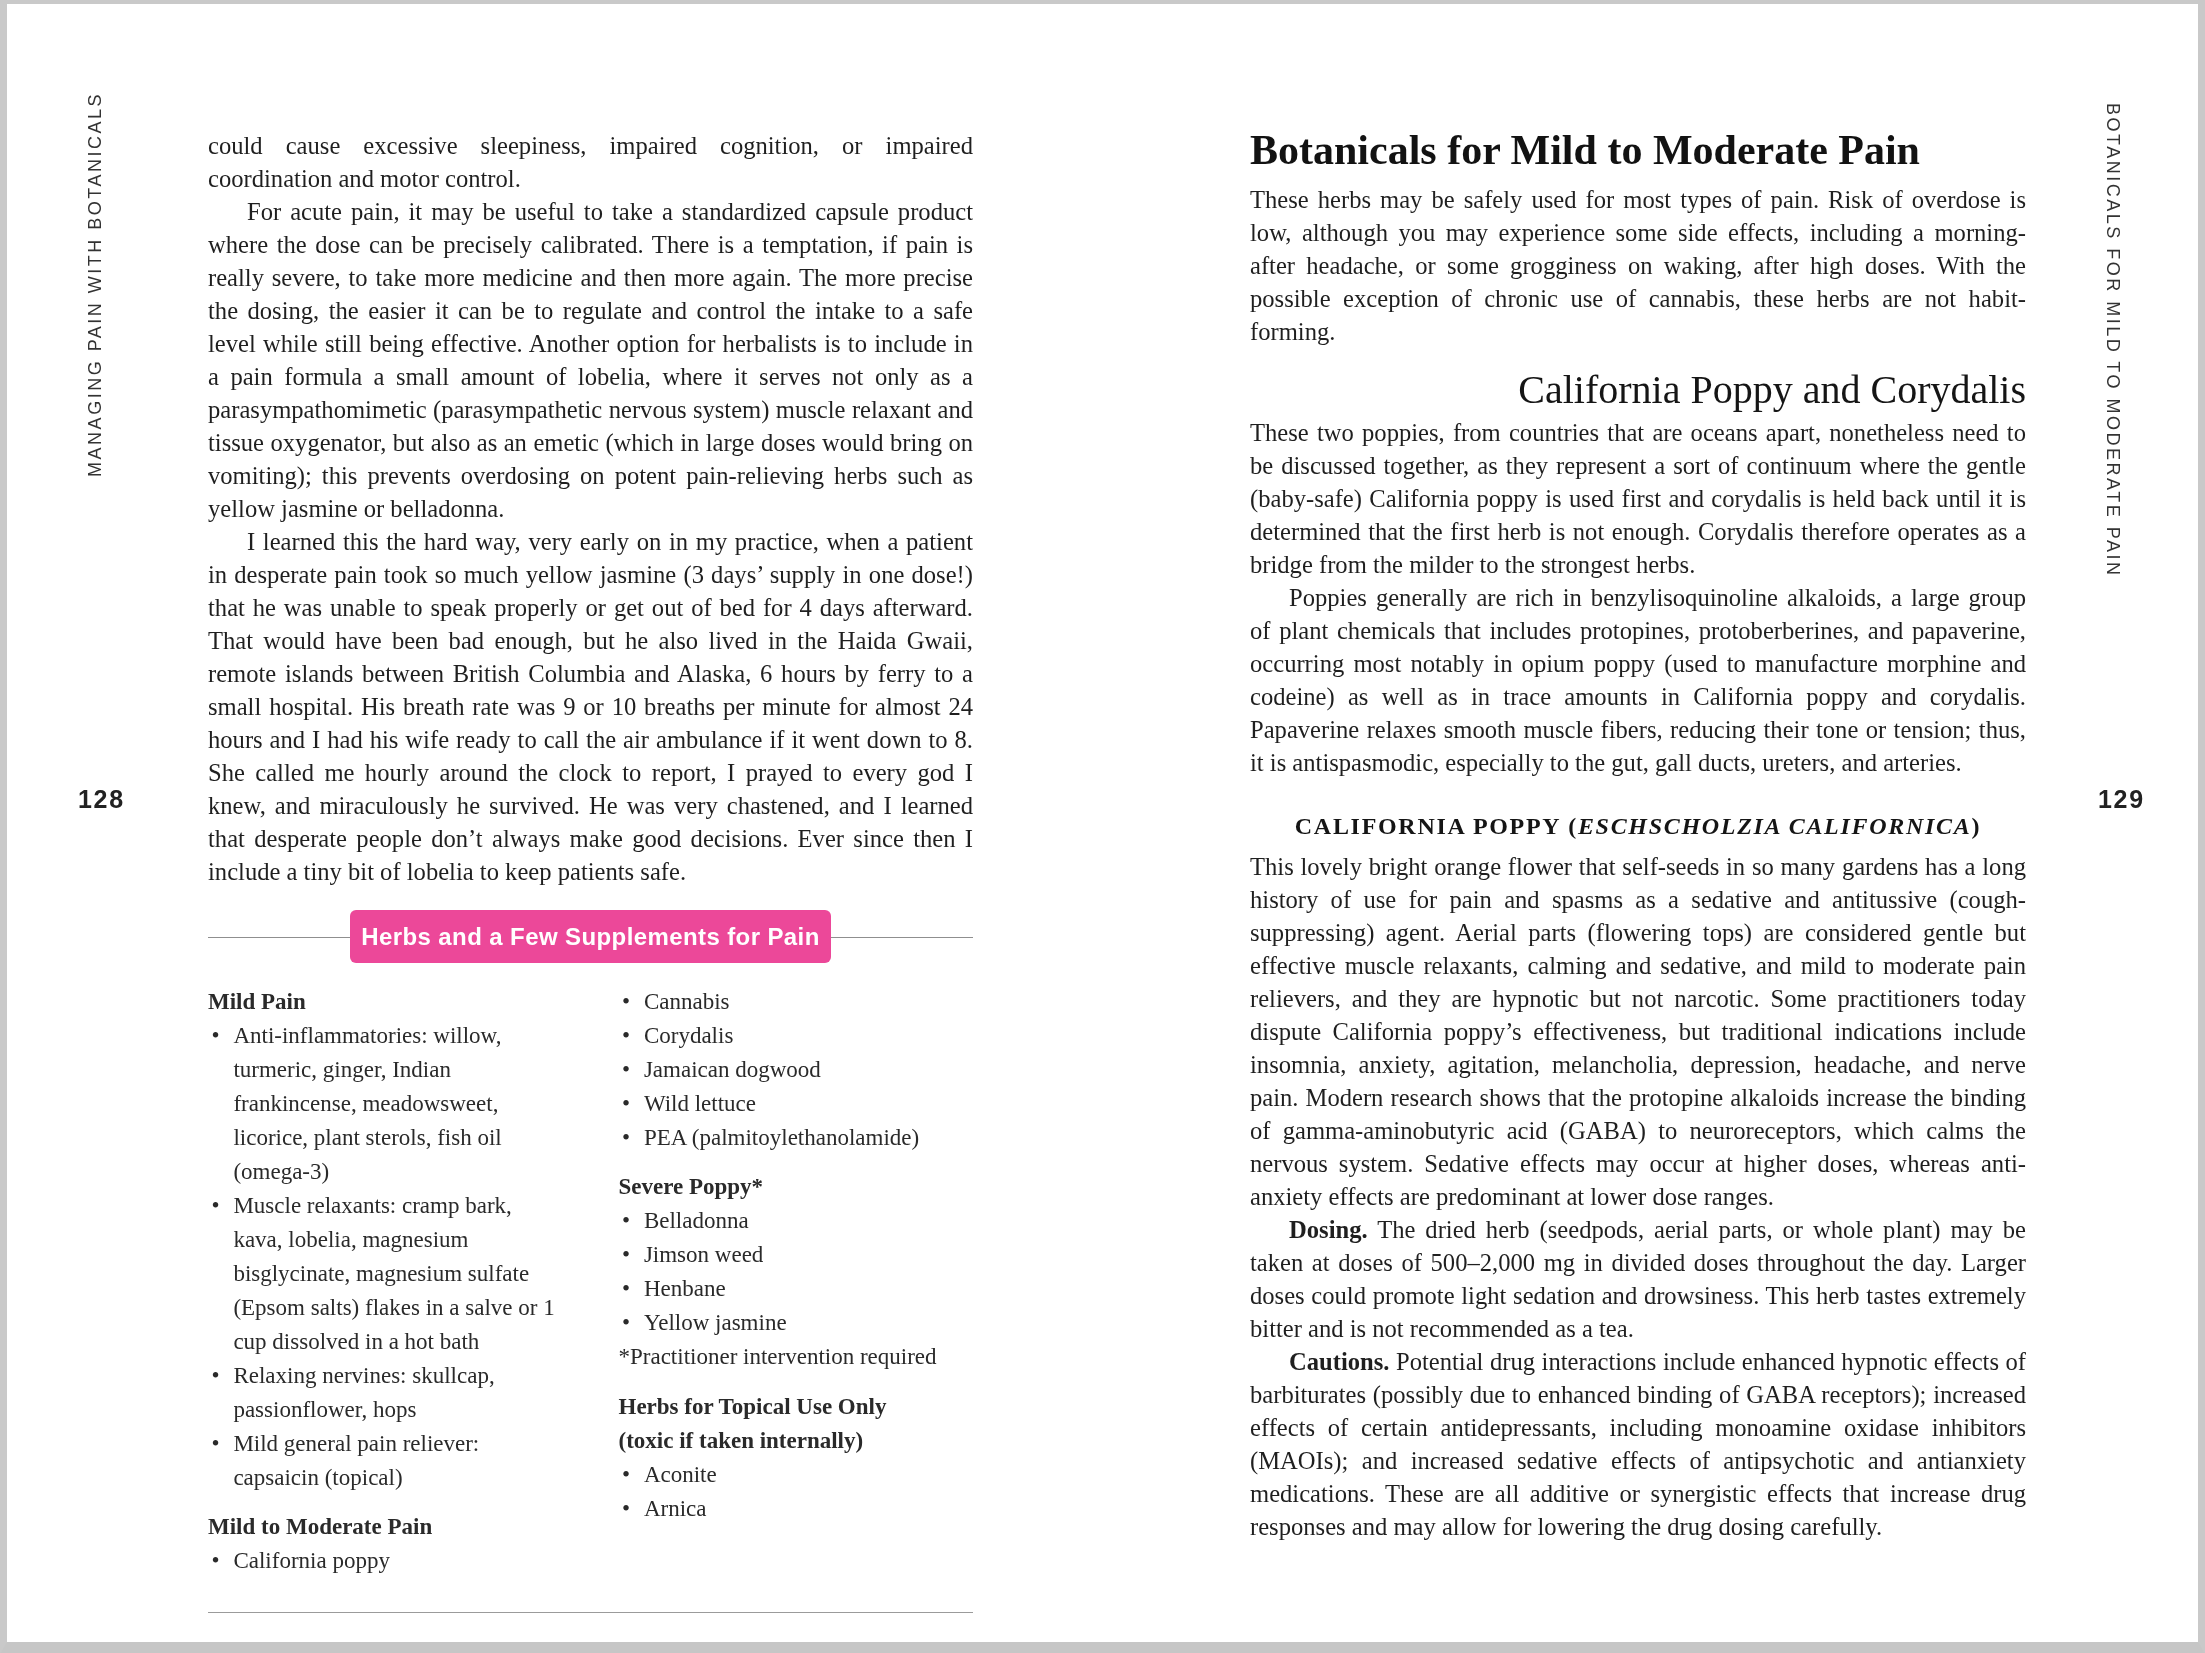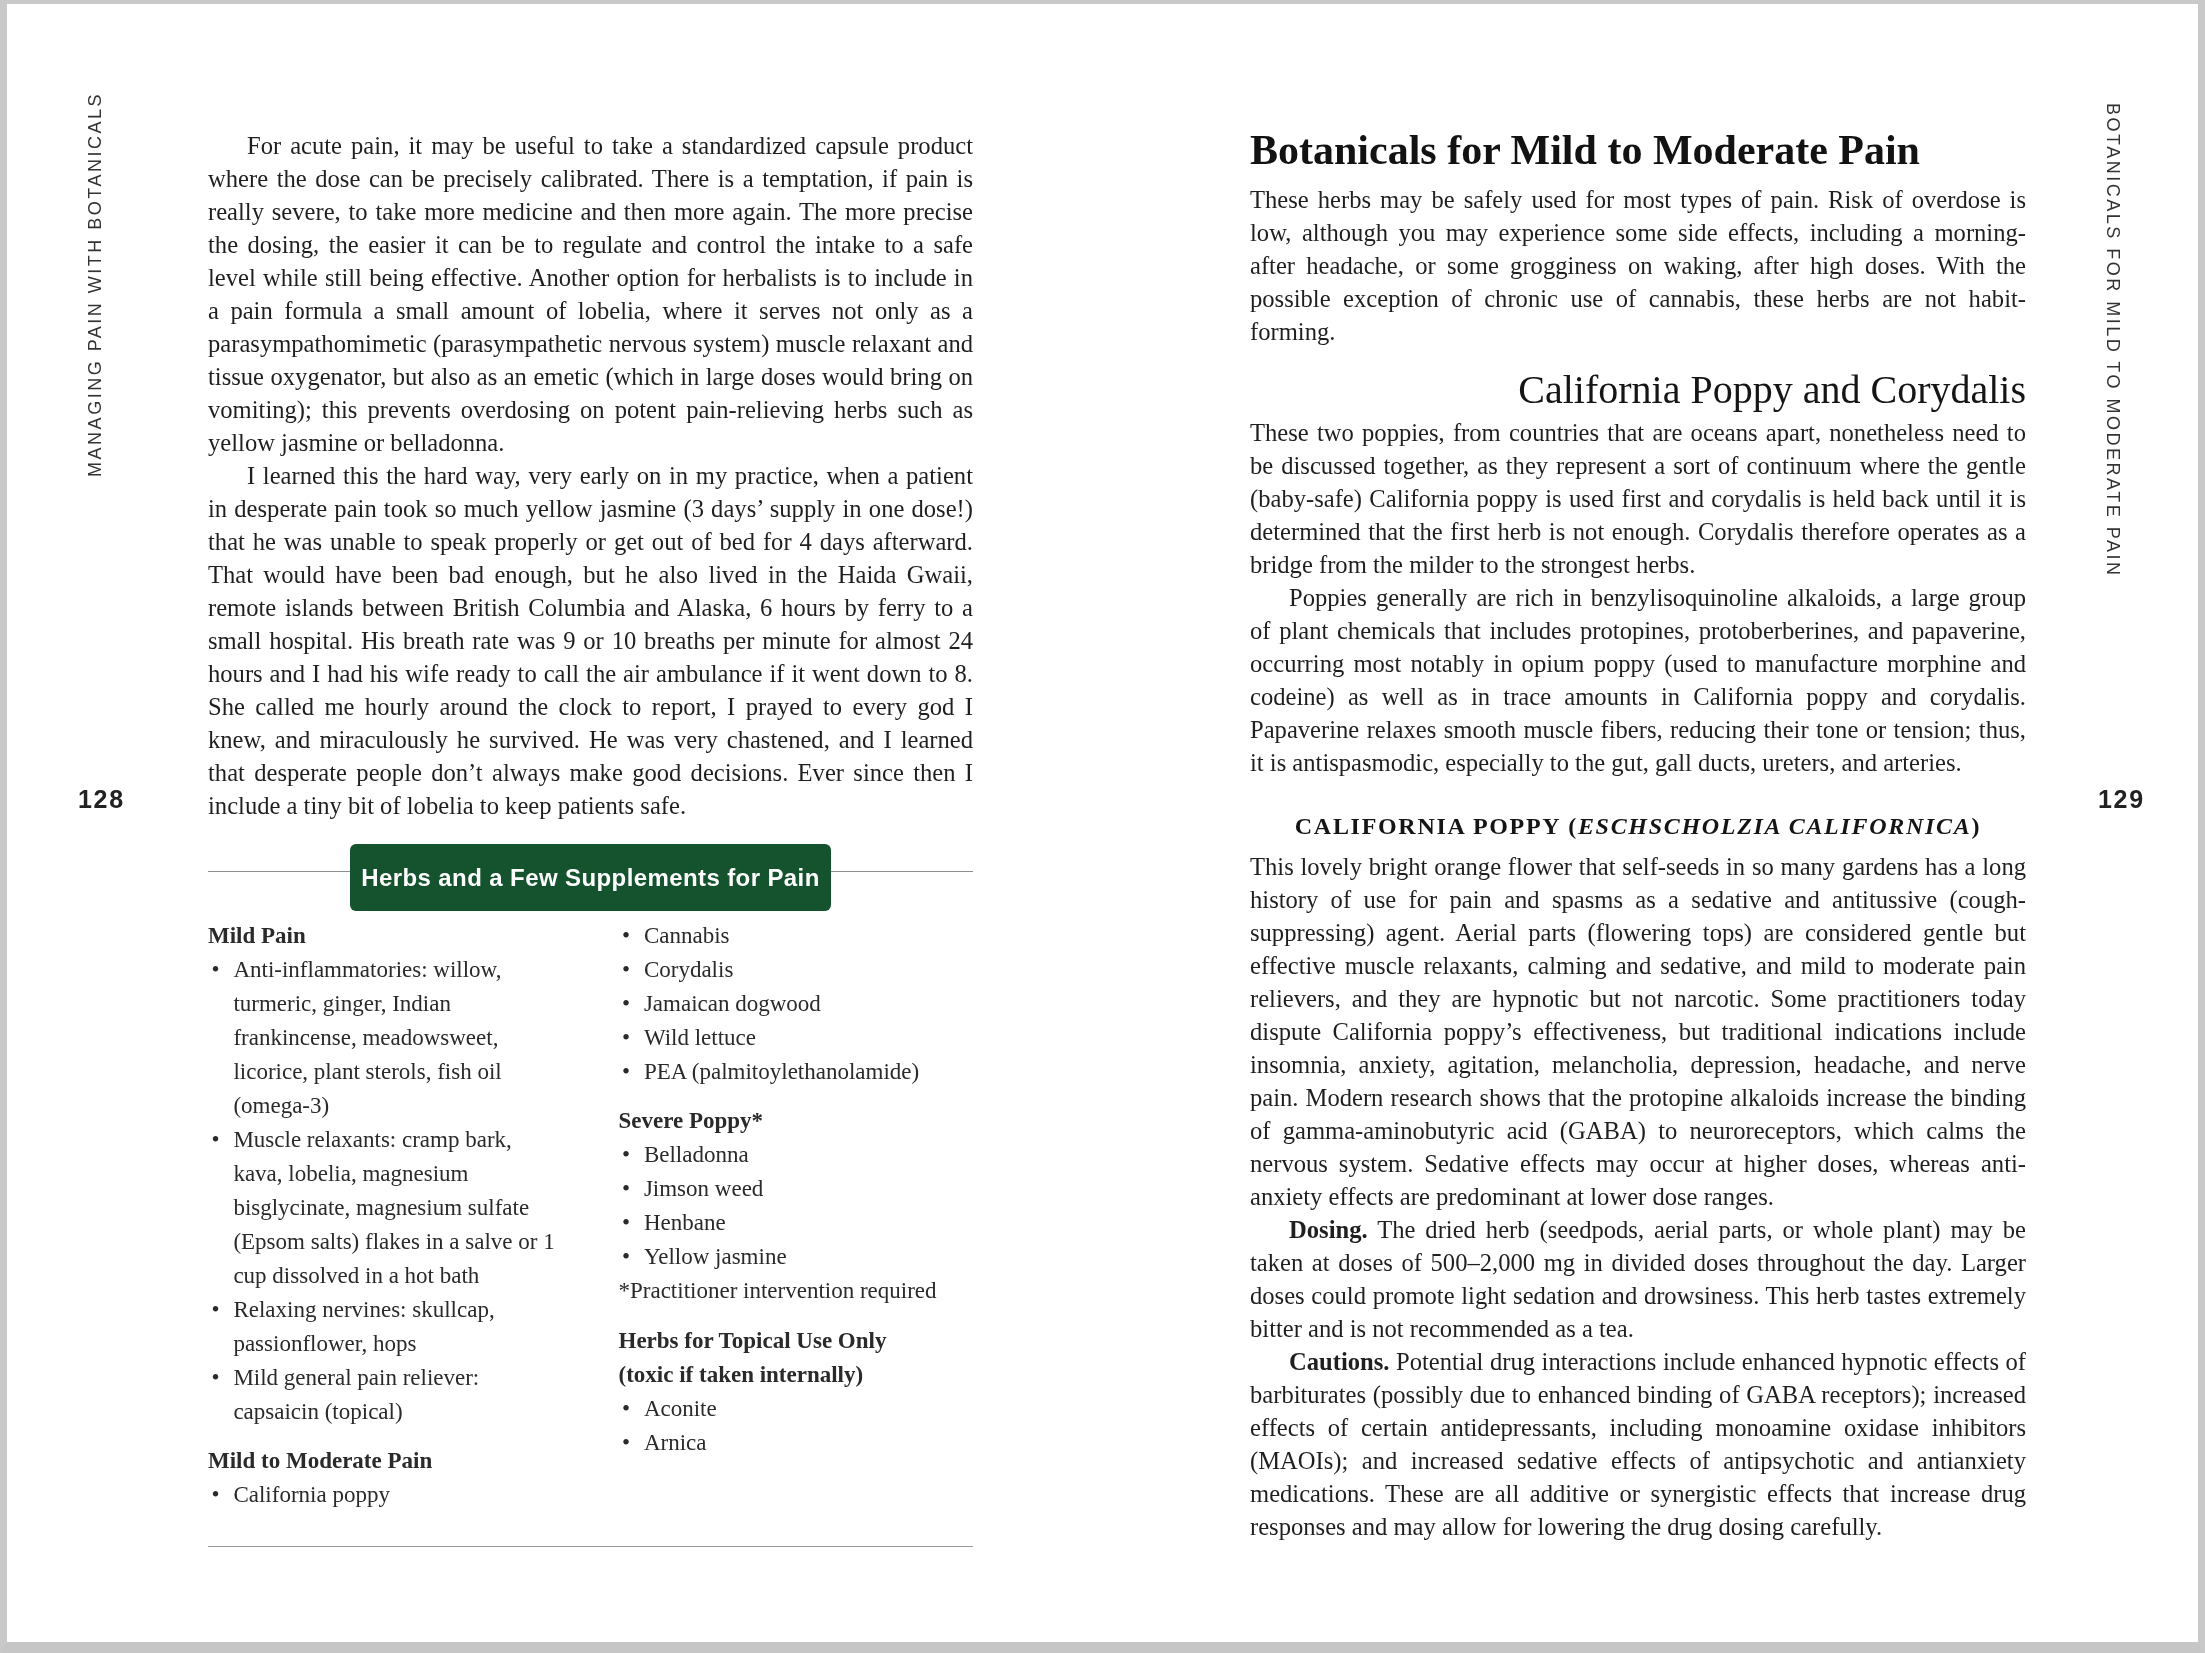--- a/index.html
+++ b/index.html
@@ -39,22 +39,22 @@
   .h1{font-size:42px;line-height:46px;font-weight:bold;color:#121212;margin:0 0 10.2px 0;text-align:left;}
   .h2{font-size:40px;line-height:39px;font-weight:normal;color:#151515;margin:22px 0 6.8px 0;text-align:right;}
   .h3{font-size:24px;line-height:30.5px;font-weight:bold;color:#151515;
       letter-spacing:1.7px;margin:32px 0 8.5px 0;text-align:center;}
   .h3 .species{font-style:italic;}
   .lead{font-weight:bold;}
   
   .box-wrap{position:relative;height:53px;margin:22px 0 22px 0;}
   .box-line{position:absolute;left:0;right:0;top:50%;border-top:1.7px solid #8f8f8f;}
   .box-header{
-    position:relative;z-index:1;margin:16px auto;width:441px;height:67px;padding:0 20.4px;
-    background:#14532d;border-radius:6px;display:flex;align-items:center;justify-content:center;
+    position:relative;z-index:1;margin:16px auto;width:441px;height:53px;padding:0 20.4px;
+    background:#ec4899;border-radius:6px;display:flex;align-items:center;justify-content:center;
     font-family:"Liberation Sans",sans-serif;font-weight:bold;font-size:24px;
     letter-spacing:0.4px;color:#ffffff;white-space:nowrap;
   }
   
   .list{
     display:flex;gap:53px;font-family:Liberation Serif, serif;
     font-size:23px;line-height:34px;color:#2a2a2a;text-align:left;
   }
   .list .col-a{width:358px;}
   .list .col-b{width:355px;}
@@ -71,20 +71,21 @@
 
 <div class="frame"></div>
 
 <div class="side-title left">MANAGING PAIN WITH BOTANICALS</div>
 <div class="page-number left">128</div>
 
 <div class="side-title right">BOTANICALS FOR MILD TO MODERATE PAIN</div>
 <div class="page-number right">129</div>
 
 <div class="col" id="left-col">
+  <p>could cause excessive sleepiness, impaired cognition, or impaired coordination and motor control.</p>
   <p class="indent">For acute pain, it may be useful to take a standardized capsule product where the dose can be precisely calibrated. There is a temptation, if pain is really severe, to take more medicine and then more again. The more precise the dosing, the easier it can be to regulate and control the intake to a safe level while still being effective. Another option for herbalists is to include in a pain formula a small amount of lobelia, where it serves not only as a parasympathomimetic (parasympathetic nervous system) muscle relaxant and tissue oxygenator, but also as an emetic (which in large doses would bring on vomiting); this prevents overdosing on potent pain-relieving herbs such as yellow jasmine or belladonna.</p>
   <p class="indent">I learned this the hard way, very early on in my practice, when a patient in desperate pain took so much yellow jasmine (3 days’ supply in one dose!) that he was unable to speak properly or get out of bed for 4 days afterward. That would have been bad enough, but he also lived in the Haida Gwaii, remote islands between British Columbia and Alaska, 6 hours by ferry to a small hospital. His breath rate was 9 or 10 breaths per minute for almost 24 hours and I had his wife ready to call the air ambulance if it went down to 8. She called me hourly around the clock to report, I prayed to every god I knew, and miraculously he survived. He was very chastened, and I learned that desperate people don’t always make good decisions. Ever since then I include a tiny bit of lobelia to keep patients safe.</p>
 
   <div class="box-wrap">
     <div class="box-line"></div>
     <div class="box-header">Herbs and a Few Supplements for Pain</div>
   </div>
 
   <div class="list">
     <div class="col-a">

